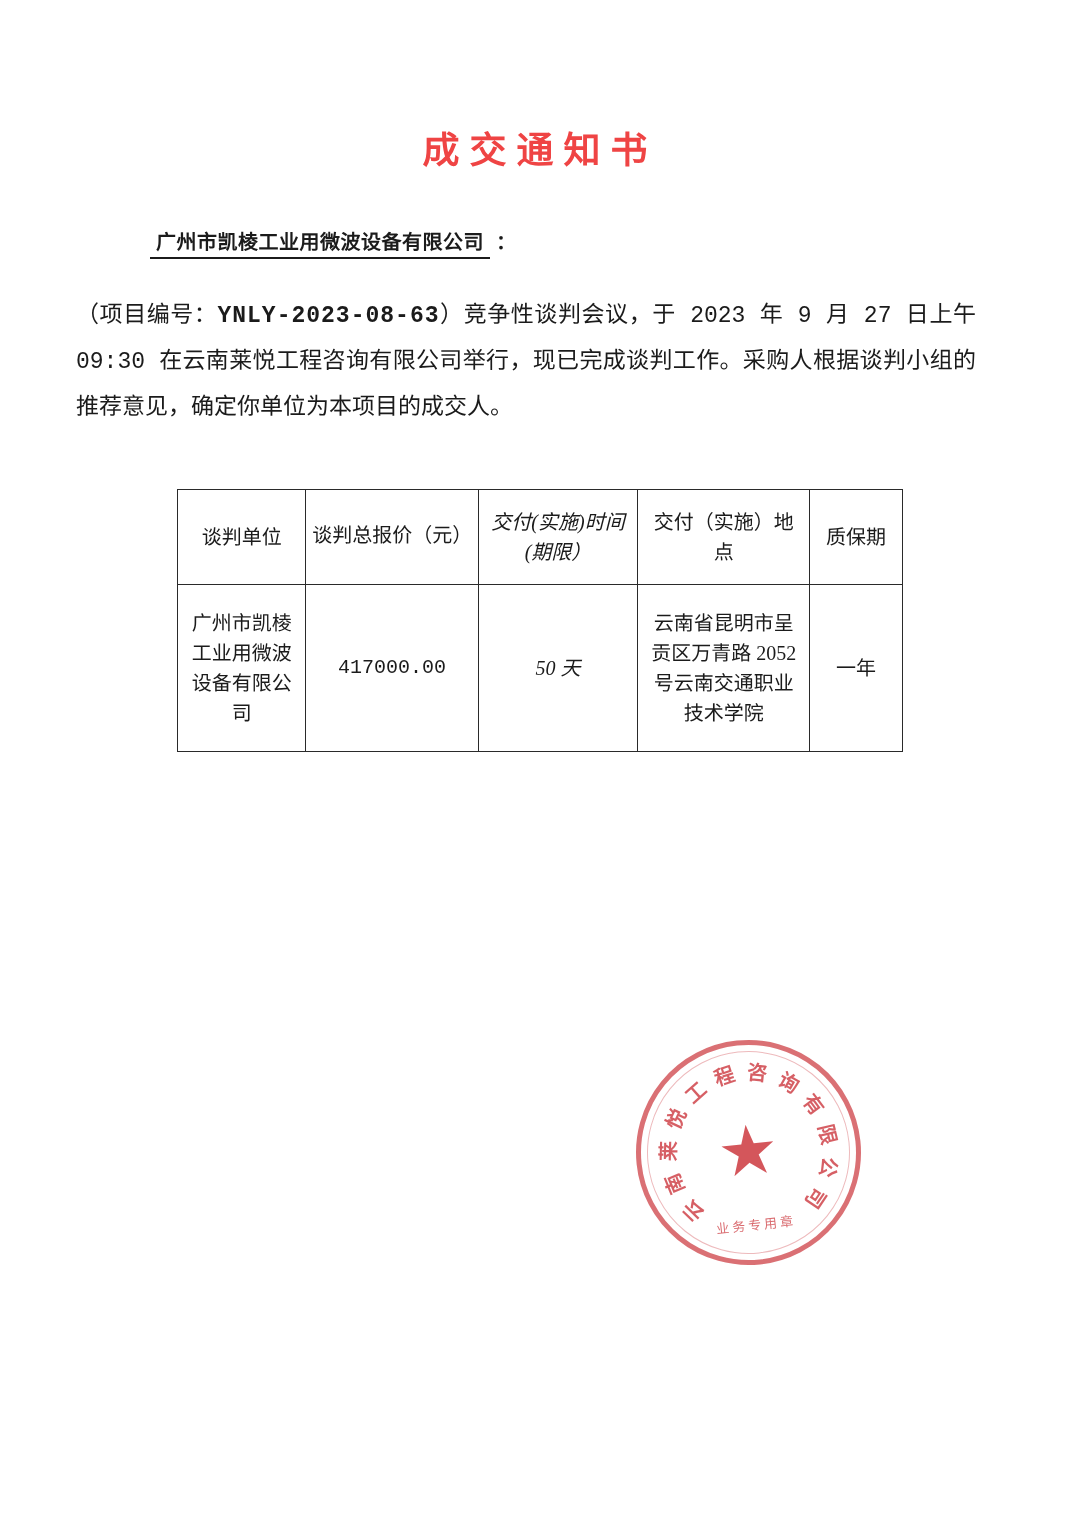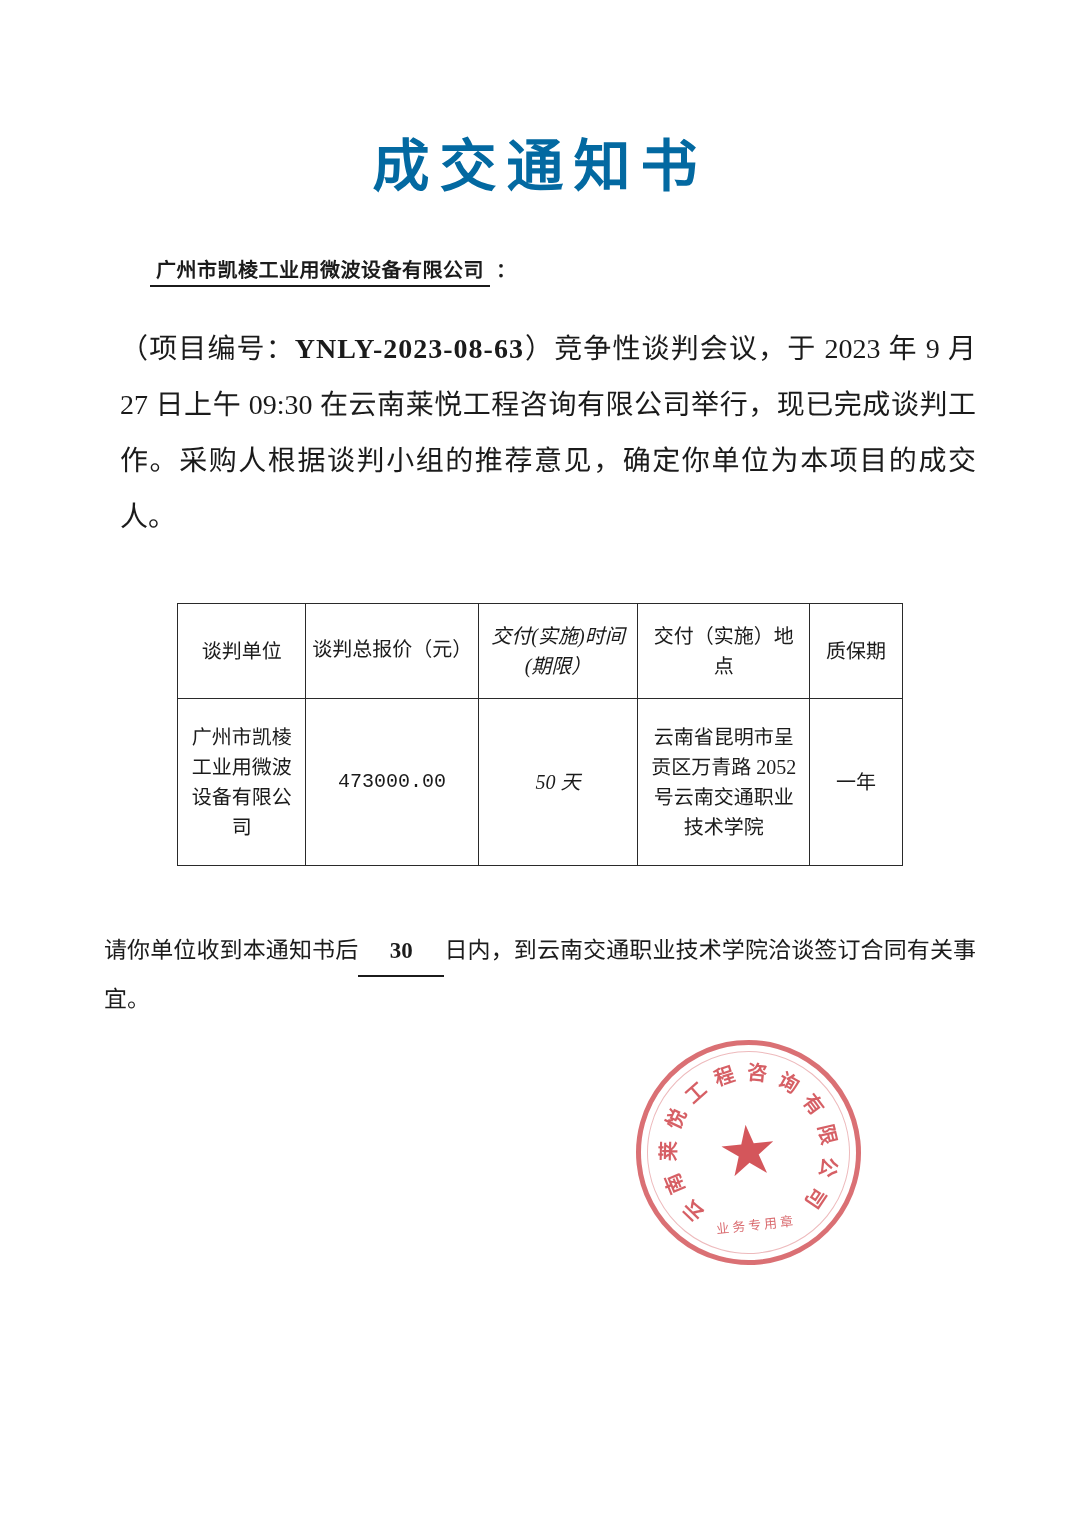--- a/index.html
+++ b/index.html
@@ -20,27 +20,27 @@
     position: relative;
     width: 1080px;
     height: 1527px;
     box-sizing: border-box;
     padding: 0;
   }
 
   
   .doc-title {
     text-align: center;
-    font-size: 57px;
+    font-size: 37px;
     font-weight: bold;
     letter-spacing: 10px;
     margin: 0;
     padding-top: 120px;
     font-family: "DejaVu Serif", "Liberation Serif", serif;
-    color: #0369a1;
+    color: #ef4444;
   }
 
   
   .addressee-row {
     margin: 52px 0 0 0;
     padding-left: 150px;
     font-size: 20px;
     font-weight: bold;
     letter-spacing: 0.5px;
   }
@@ -58,25 +58,26 @@
     margin: 34px 0 0 0;
     padding-left: 150px;
     font-size: 23px;
     font-weight: bold;
     letter-spacing: 0.2px;
   }
 
   
   .body-par {
     margin: 34px 0 0 0;
-    padding: 0 104px 0 120px;
-    font-size: 28px;
+    padding: 0 104px 0 76px;
+    font-size: 23px;
     line-height: 2.0;
     text-align: justify;
     text-justify: inter-ideograph;
+    font-family: Liberation Mono, monospace;
   }
   .proj-code {
     font-weight: bold;
     letter-spacing: 1px;
   }
 
   
   .table-wrap {
     margin: 58px auto 0 auto;
     width: 726px;
@@ -220,32 +221,29 @@
           <th class="col1">谈判单位</th>
           <th class="col2">谈判总报价（元）</th>
           <th class="col3">交付(实施)时间(期限）</th>
           <th class="col4">交付（实施）地点</th>
           <th class="col5">质保期</th>
         </tr>
       </thead>
       <tbody>
         <tr>
           <td class="col1">广州市凯棱工业用微波设备有限公司</td>
-          <td class="col2">473000.00</td>
+          <td class="col2">417000.00</td>
           <td class="col3">50 天</td>
           <td class="col4">云南省昆明市呈贡区万青路 2052 号云南交通职业技术学院</td>
           <td class="col5">一年</td>
         </tr>
       </tbody>
     </table>
   </div>
 
-  <p class="closing">
-    <span>请你单位收到本通知书后</span><span class="blank-fill">30</span><span>日内，到云南交通职业技术学院洽谈签订合同有关事宜。</span>
-  </p>
 
   <div class="seal">
     <div class="seal-inner"></div>
     <div class="seal-text" id="seal-arc">
         <span style="transform: rotate(-130deg) translate(0px, -82px) rotate(0deg) translate(-50%, -50%);">云</span>
         <span style="transform: rotate(-106.364deg) translate(0px, -82px) rotate(0deg) translate(-50%, -50%);">南</span>
         <span style="transform: rotate(-82.7273deg) translate(0px, -82px) rotate(0deg) translate(-50%, -50%);">莱</span>
         <span style="transform: rotate(-59.0909deg) translate(0px, -82px) rotate(0deg) translate(-50%, -50%);">悦</span>
         <span style="transform: rotate(-35.4545deg) translate(0px, -82px) rotate(0deg) translate(-50%, -50%);">工</span>
         <span style="transform: rotate(-11.8182deg) translate(0px, -82px) rotate(0deg) translate(-50%, -50%);">程</span>

